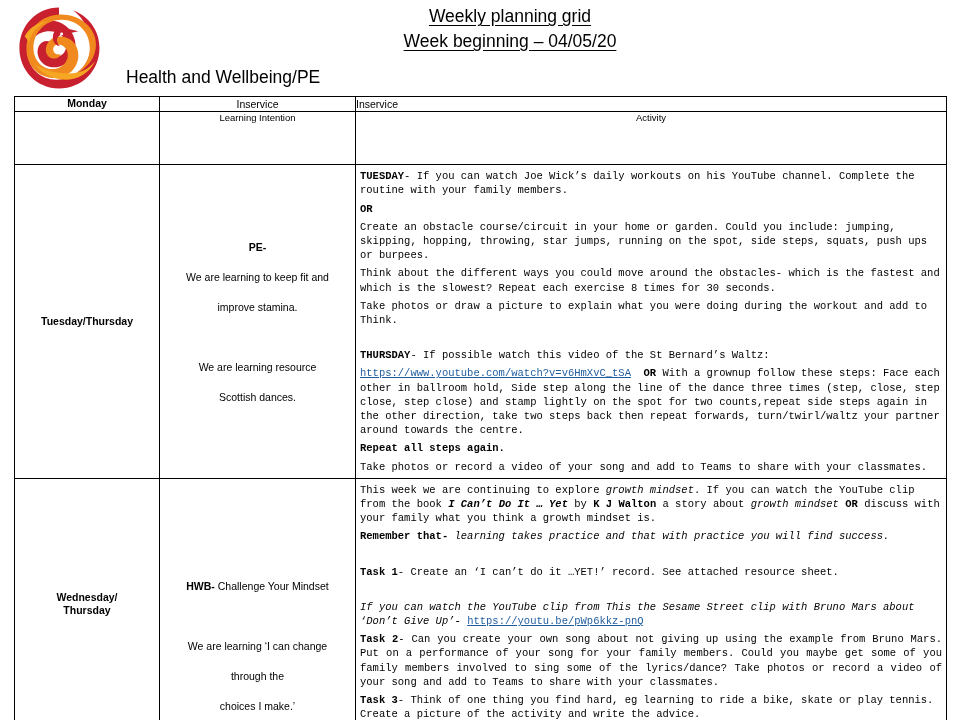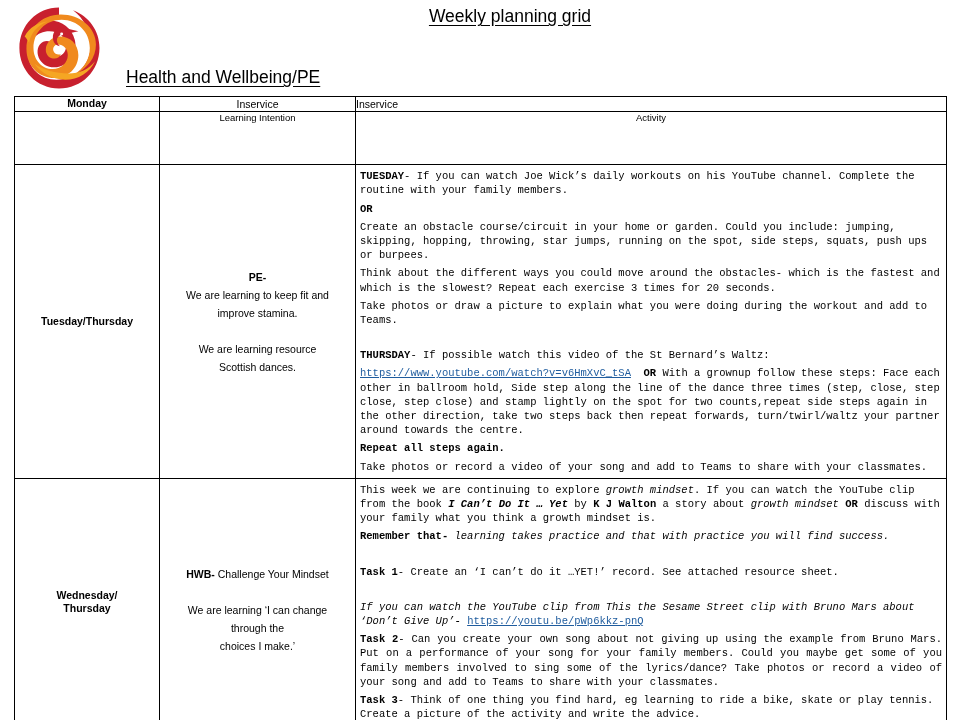--- a/index.html
+++ b/index.html
@@ -34,21 +34,20 @@
     top: 4px;
     width: 92px;
     height: 88px;
   }
   .subject-title {
     position: absolute;
     left: 126px;
     top: 66px;
     font-size: 17.5px;
     line-height: 22px;
-    text-decoration: underline;
     text-underline-offset: 3px;
     white-space: nowrap;
   }
   .title-block {
     position: absolute;
     left: 370px;
     top: 4px;
     width: 280px;
     text-align: center;
     font-size: 17.5px;
@@ -89,21 +88,21 @@
   }
   .cell-day.mid { vertical-align: middle; }
 
   .cell-li {
     text-align: center;
     font-size: 10.5px;
     line-height: 14px;
     padding: 6px 8px;
   }
   .cell-li.mid { vertical-align: middle; }
-  .cell-li p { margin: 4px; }
+  .cell-li p { margin: 16px; }
   .cell-li .gap { height: 14px; }
 
   .cell-act {
     text-align: left;
     font-size: 10.5px;
     line-height: 14.2px;
     padding: 6px 6px 6px 7px;
   }
   .cell-act p { margin: 4px; font-family: Liberation Mono, monospace; }
   .cell-act .gap { height: 13px; }
@@ -153,20 +152,21 @@
         <path d="M55 26 C48 26 43 31 43 38 C43 43 46 47 51 48 C48 45 47 42 48 39
                  C50 35 54 33 58 34 L72 31 L60 28 C58 27 57 26 55 26 Z" fill="#c8202e"></path>
         <circle cx="53" cy="34" r="1.7" fill="#ffffff"></circle>
       </svg>
     </div>
 
     <div class="subject-title">Health and Wellbeing/PE</div>
 
     <div class="title-block">
       <span class="row"><span class="tline">Weekly planning grid</span></span>
+      <span class="row"><span class="tline">Week beginning – 04/05/20</span></span>
     </div>
   </div>
 
   <table class="grid">
     <colgroup>
       <col class="col-day">
         <col class="col-li">
         <col class="col-act">
     </colgroup>
     <tbody>
@@ -190,22 +190,22 @@
           <p>We are learning to keep fit and</p>
           <p>improve stamina.</p>
           <div class="gap"></div>
           <p>We are learning resource</p>
           <p>Scottish dances.</p>
         </td>
         <td class="cell-act">
           <p><b>TUESDAY</b><span>- If you can watch Joe Wick’s daily workouts on his YouTube channel.  Complete the routine with your family members.</span></p>
           <p><b>OR</b></p>
           <p>Create an obstacle course/circuit in your home or garden. Could you include: jumping, skipping, hopping, throwing, star jumps, running on the spot, side steps, squats, push ups or burpees.</p>
-          <p>Think  about the different ways you could move around the obstacles- which is the fastest and which is the slowest? Repeat each exercise 3 times for 20 seconds.</p>
-          <p>Take photos or draw a picture to explain what you were doing during the workout and add to Teams.</p>
+          <p>Think  about the different ways you could move around the obstacles- which is the fastest and which is the slowest? Repeat each exercise 8 times for 30 seconds.</p>
+          <p>Take photos or draw a picture to explain what you were doing during the workout and add to Think.</p>
           <div class="gap"></div>
           <p><b>THURSDAY</b><span>- If possible watch this video of the St Bernard’s Waltz:</span></p>
           <p><a class="link" href="#">https://www.youtube.com/watch?v=v6HmXvC_tSA</a>&nbsp;&nbsp;<b>OR</b> <span>With a grownup follow these steps: Face each other in ballroom hold, Side step along the line of the dance three times (step, close, step close, step close) and stamp lightly on the spot for two counts,repeat side steps again in the other direction, take two steps back then repeat forwards, turn/twirl/waltz  your partner around towards the centre.</span></p>
           <p><b>Repeat all steps again.</b></p>
           <p>Take photos or record a video of your song and add to Teams to share with your classmates.</p>
         </td>
       </tr>
 
       <tr>
         <td class="cell-day mid">

